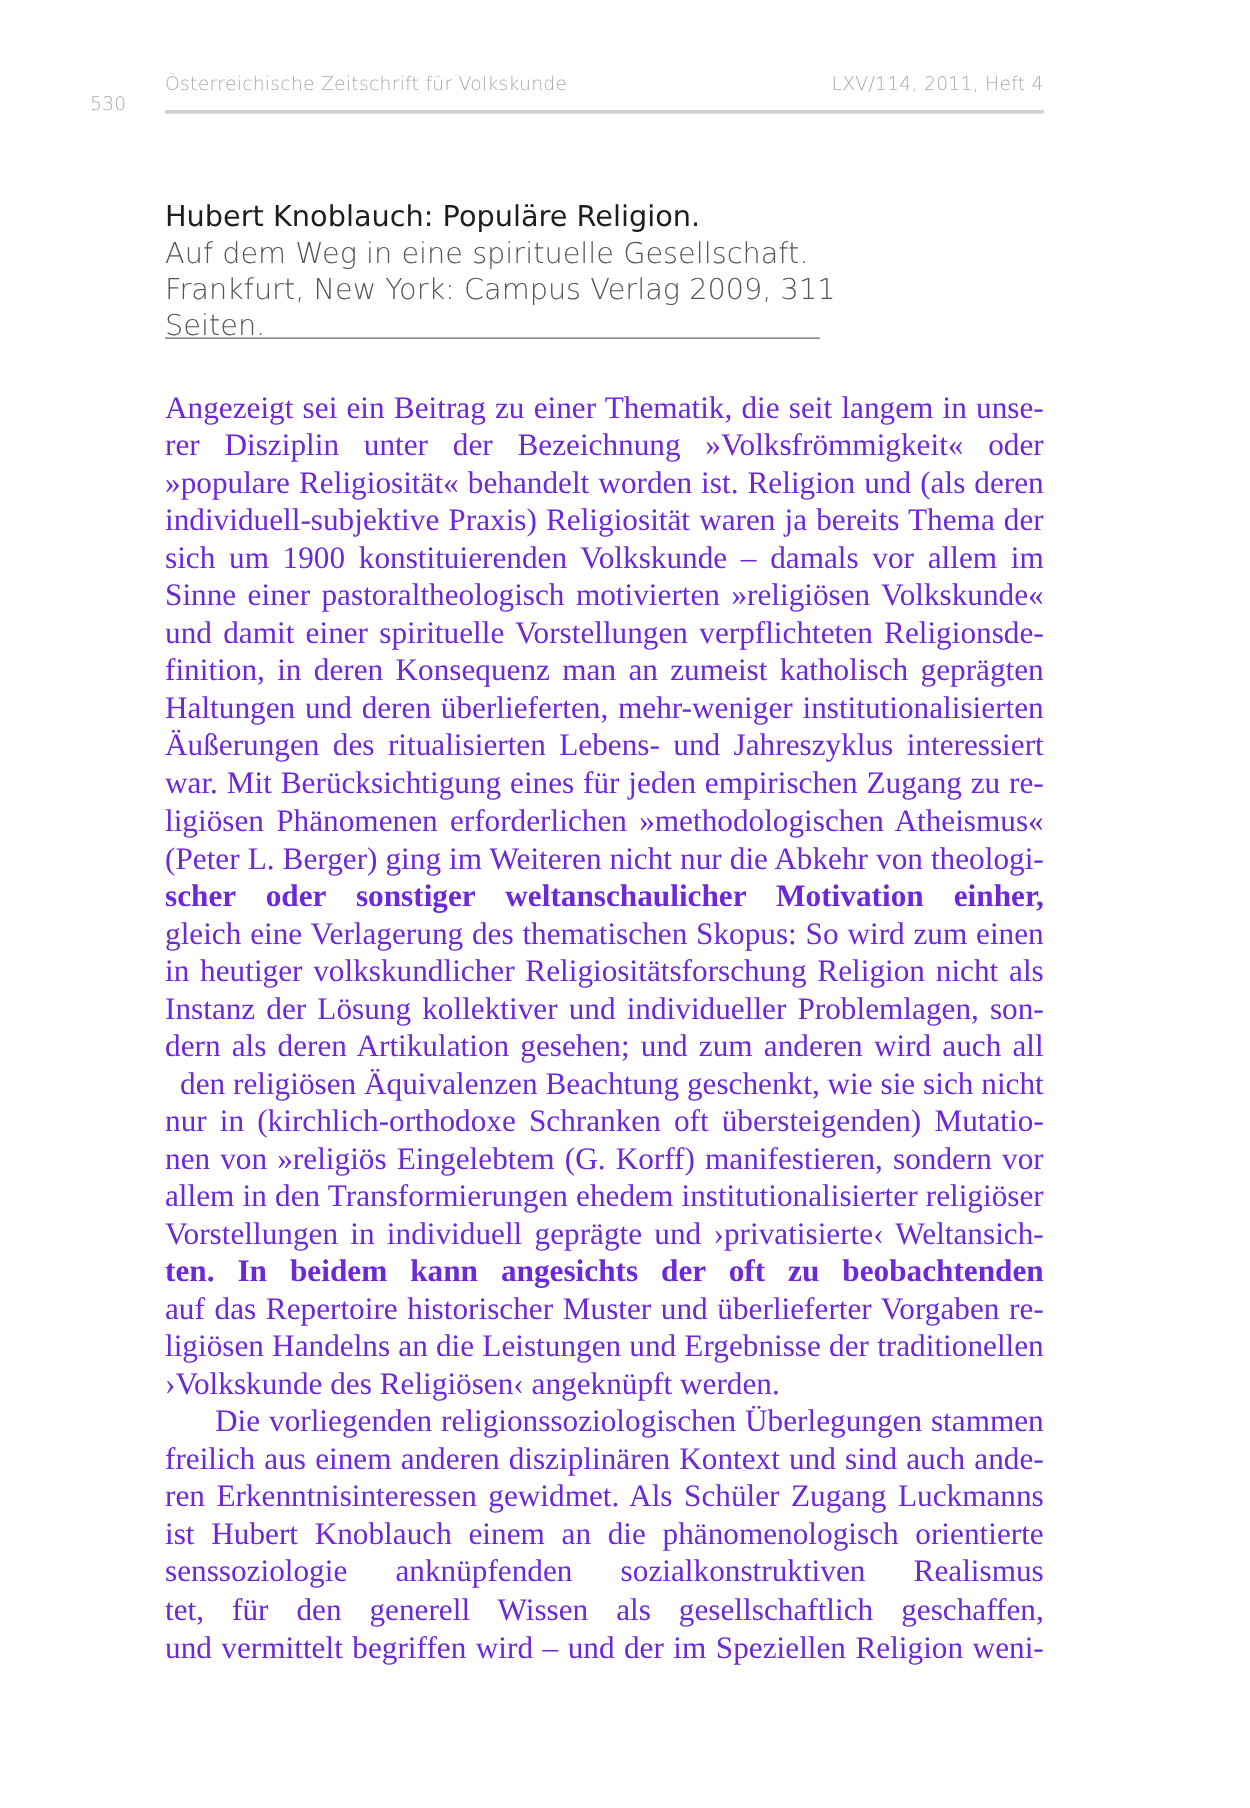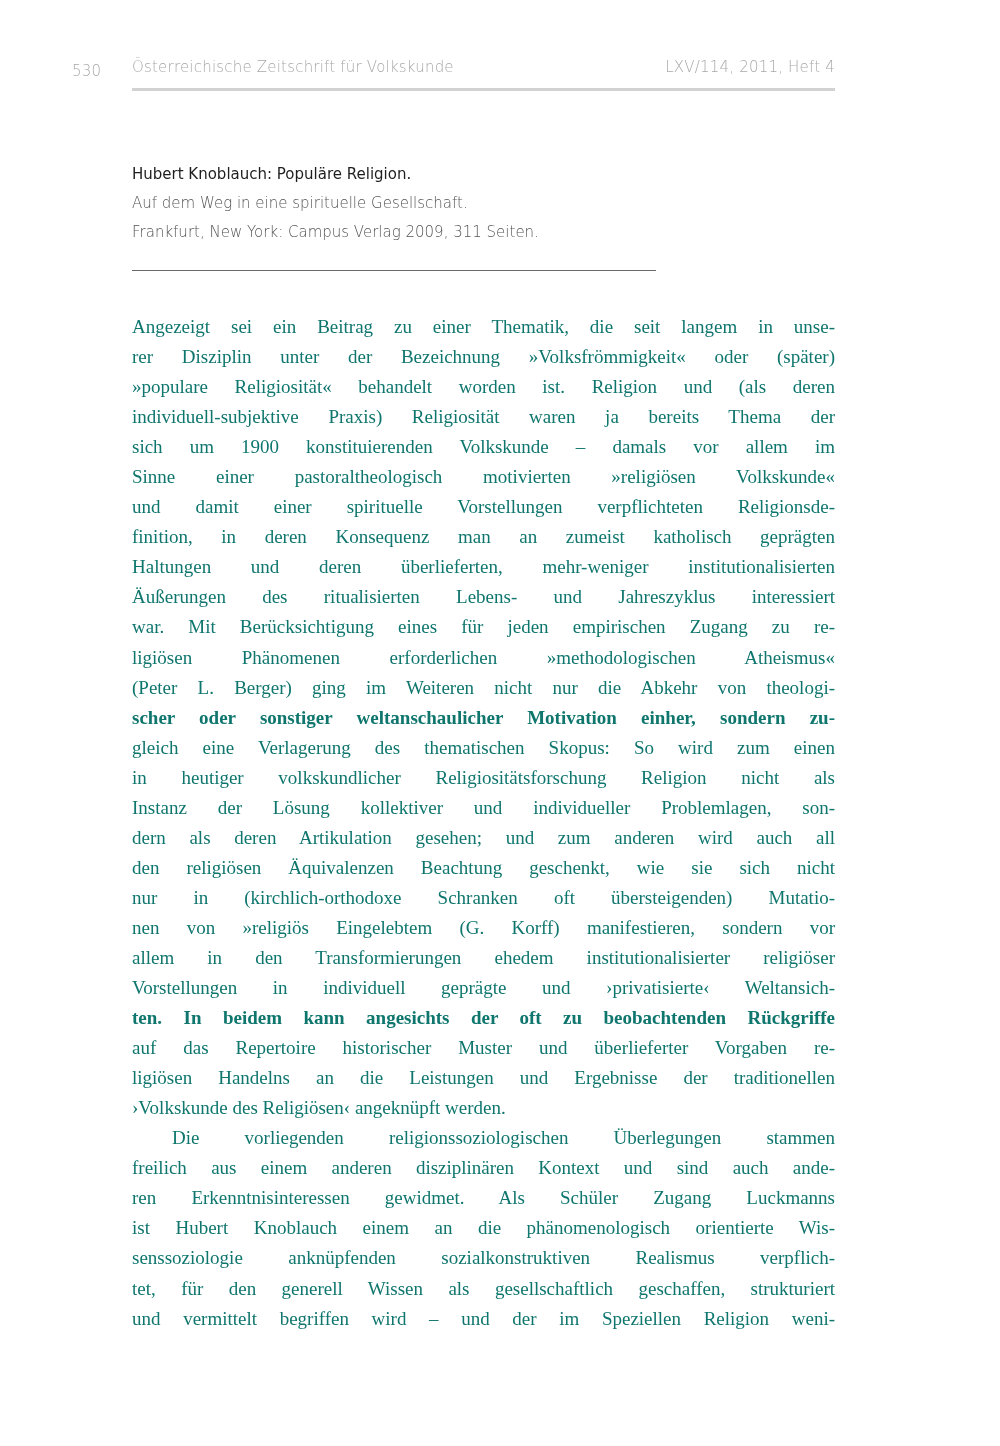--- a/index.html
+++ b/index.html
@@ -1,33 +1,33 @@
 <!DOCTYPE html>
 <html><head>
 <meta charset="utf-8">
 <style>
   html, body { margin: 0; padding: 0; background: #ffffff; }
   body { width: 1000px; height: 1446px; position: relative; overflow: hidden; }
   .page { position: absolute; left: 0; top: 0; width: 1000px; height: 1446px; background: #fff; }
 
   .running-header { position: absolute; top: 58px; left: 0; width: 1000px; height: 24px;
     font-family: "DejaVu Sans", sans-serif; font-size: 15px; color: #a8a8a8; font-weight: 300; letter-spacing: 0.2px; }
-  .page-number { position: absolute; left: 72px; top: 4px; }
+  .page-number { position: absolute; left: 72px; top: 16px; }
   .journal-title { position: absolute; left: 132px; top: 0; }
   .issue-info { position: absolute; right: 165px; top: 0; }
   .header-rule { position: absolute; left: 132px; top: 88px; width: 703px; height: 3px; background: #d2d2d2; }
 
   .review-head { position: absolute; left: 132px; top: 160px; width: 560px;
-    font-family: "DejaVu Sans", sans-serif; font-size: 15px; line-height: 29px; color: #3a3a3a; }
+    font-family: "DejaVu Sans", sans-serif; font-size: 23px; line-height: 29px; color: #3a3a3a; }
   .review-head .book-title { color: #1e1e1e; font-weight: normal; }
   .review-head .sub { color: #555; font-weight: 300; }
   .head-rule { position: absolute; left: 132px; top: 270px; width: 524px; height: 1px; background: #6a6a6a; }
 
   .body-text { position: absolute; left: 132px; top: 312px; width: 703px;
-    font-family: "Liberation Serif", "DejaVu Serif", serif; font-size: 19px; color: #0f766e; }
+    font-family: "Liberation Serif", "DejaVu Serif", serif; font-size: 25px; color: #6d28d9; }
   .line { display: block; height: 30.05px; line-height: 30px; text-align: justify; text-align-last: justify; white-space: nowrap; overflow: visible; }
   .line.last { text-align-last: left; }
   .line.indent { padding-left: 40px; }
 </style>
 </head>
 <body>
 
 <div class="page">
 
   <div class="running-header">
@@ -57,21 +57,21 @@
       <span class="line" style="white-space: normal; overflow: hidden;">Haltungen und deren überlieferten, mehr-weniger institutionalisierten</span>
       <span class="line" style="white-space: normal; overflow: hidden;">Äußerungen des ritualisierten Lebens- und Jahreszyklus interessiert</span>
       <span class="line" style="white-space: normal; overflow: hidden;">war. Mit Berücksichtigung eines für jeden empirischen Zugang zu re-</span>
       <span class="line" style="white-space: normal; overflow: hidden;">ligiösen Phänomenen erforderlichen »methodologischen Atheismus«</span>
       <span class="line" style="white-space: normal; overflow: hidden;">(Peter L. Berger) ging im Weiteren nicht nur die Abkehr von theologi-</span>
       <span class="line" style="white-space: normal; overflow: hidden; font-weight: bold;">scher oder sonstiger weltanschaulicher Motivation einher, sondern zu-</span>
       <span class="line" style="white-space: normal; overflow: hidden;">gleich eine Verlagerung des thematischen Skopus: So wird zum einen</span>
       <span class="line" style="white-space: normal; overflow: hidden;">in heutiger volkskundlicher Religiositätsforschung Religion nicht als</span>
       <span class="line" style="white-space: normal; overflow: hidden;">Instanz der Lösung kollektiver und individueller Problemlagen, son-</span>
       <span class="line" style="white-space: normal; overflow: hidden;">dern als deren Artikulation gesehen; und zum anderen wird auch all</span>
-      <span class="line" style="white-space: normal; overflow: hidden;">den religiösen Äquivalenzen Beachtung geschenkt, wie sie sich nicht</span>
+      <span class="line" style="white-space: normal; overflow: hidden; margin-left: 12px;">den religiösen Äquivalenzen Beachtung geschenkt, wie sie sich nicht</span>
       <span class="line" style="white-space: normal; overflow: hidden;">nur in (kirchlich-orthodoxe Schranken oft übersteigenden) Mutatio-</span>
       <span class="line" style="white-space: normal; overflow: hidden;">nen von »religiös Eingelebtem (G. Korff) manifestieren, sondern vor</span>
       <span class="line" style="white-space: normal; overflow: hidden;">allem in den Transformierungen ehedem institutionalisierter religiöser</span>
       <span class="line" style="white-space: normal; overflow: hidden;">Vorstellungen in individuell geprägte und ›privatisierte‹ Weltansich-</span>
       <span class="line" style="white-space: normal; overflow: hidden; font-weight: bold;">ten. In beidem kann angesichts der oft zu beobachtenden Rückgriffe</span>
       <span class="line" style="white-space: normal; overflow: hidden;">auf das Repertoire historischer Muster und überlieferter Vorgaben re-</span>
       <span class="line" style="white-space: normal; overflow: hidden;">ligiösen Handelns an die Leistungen und Ergebnisse der traditionellen</span>
       <span class="line last" style="white-space: normal; overflow: hidden;">›Volkskunde des Religiösen‹ angeknüpft werden.</span>
     </div>
     <div>

